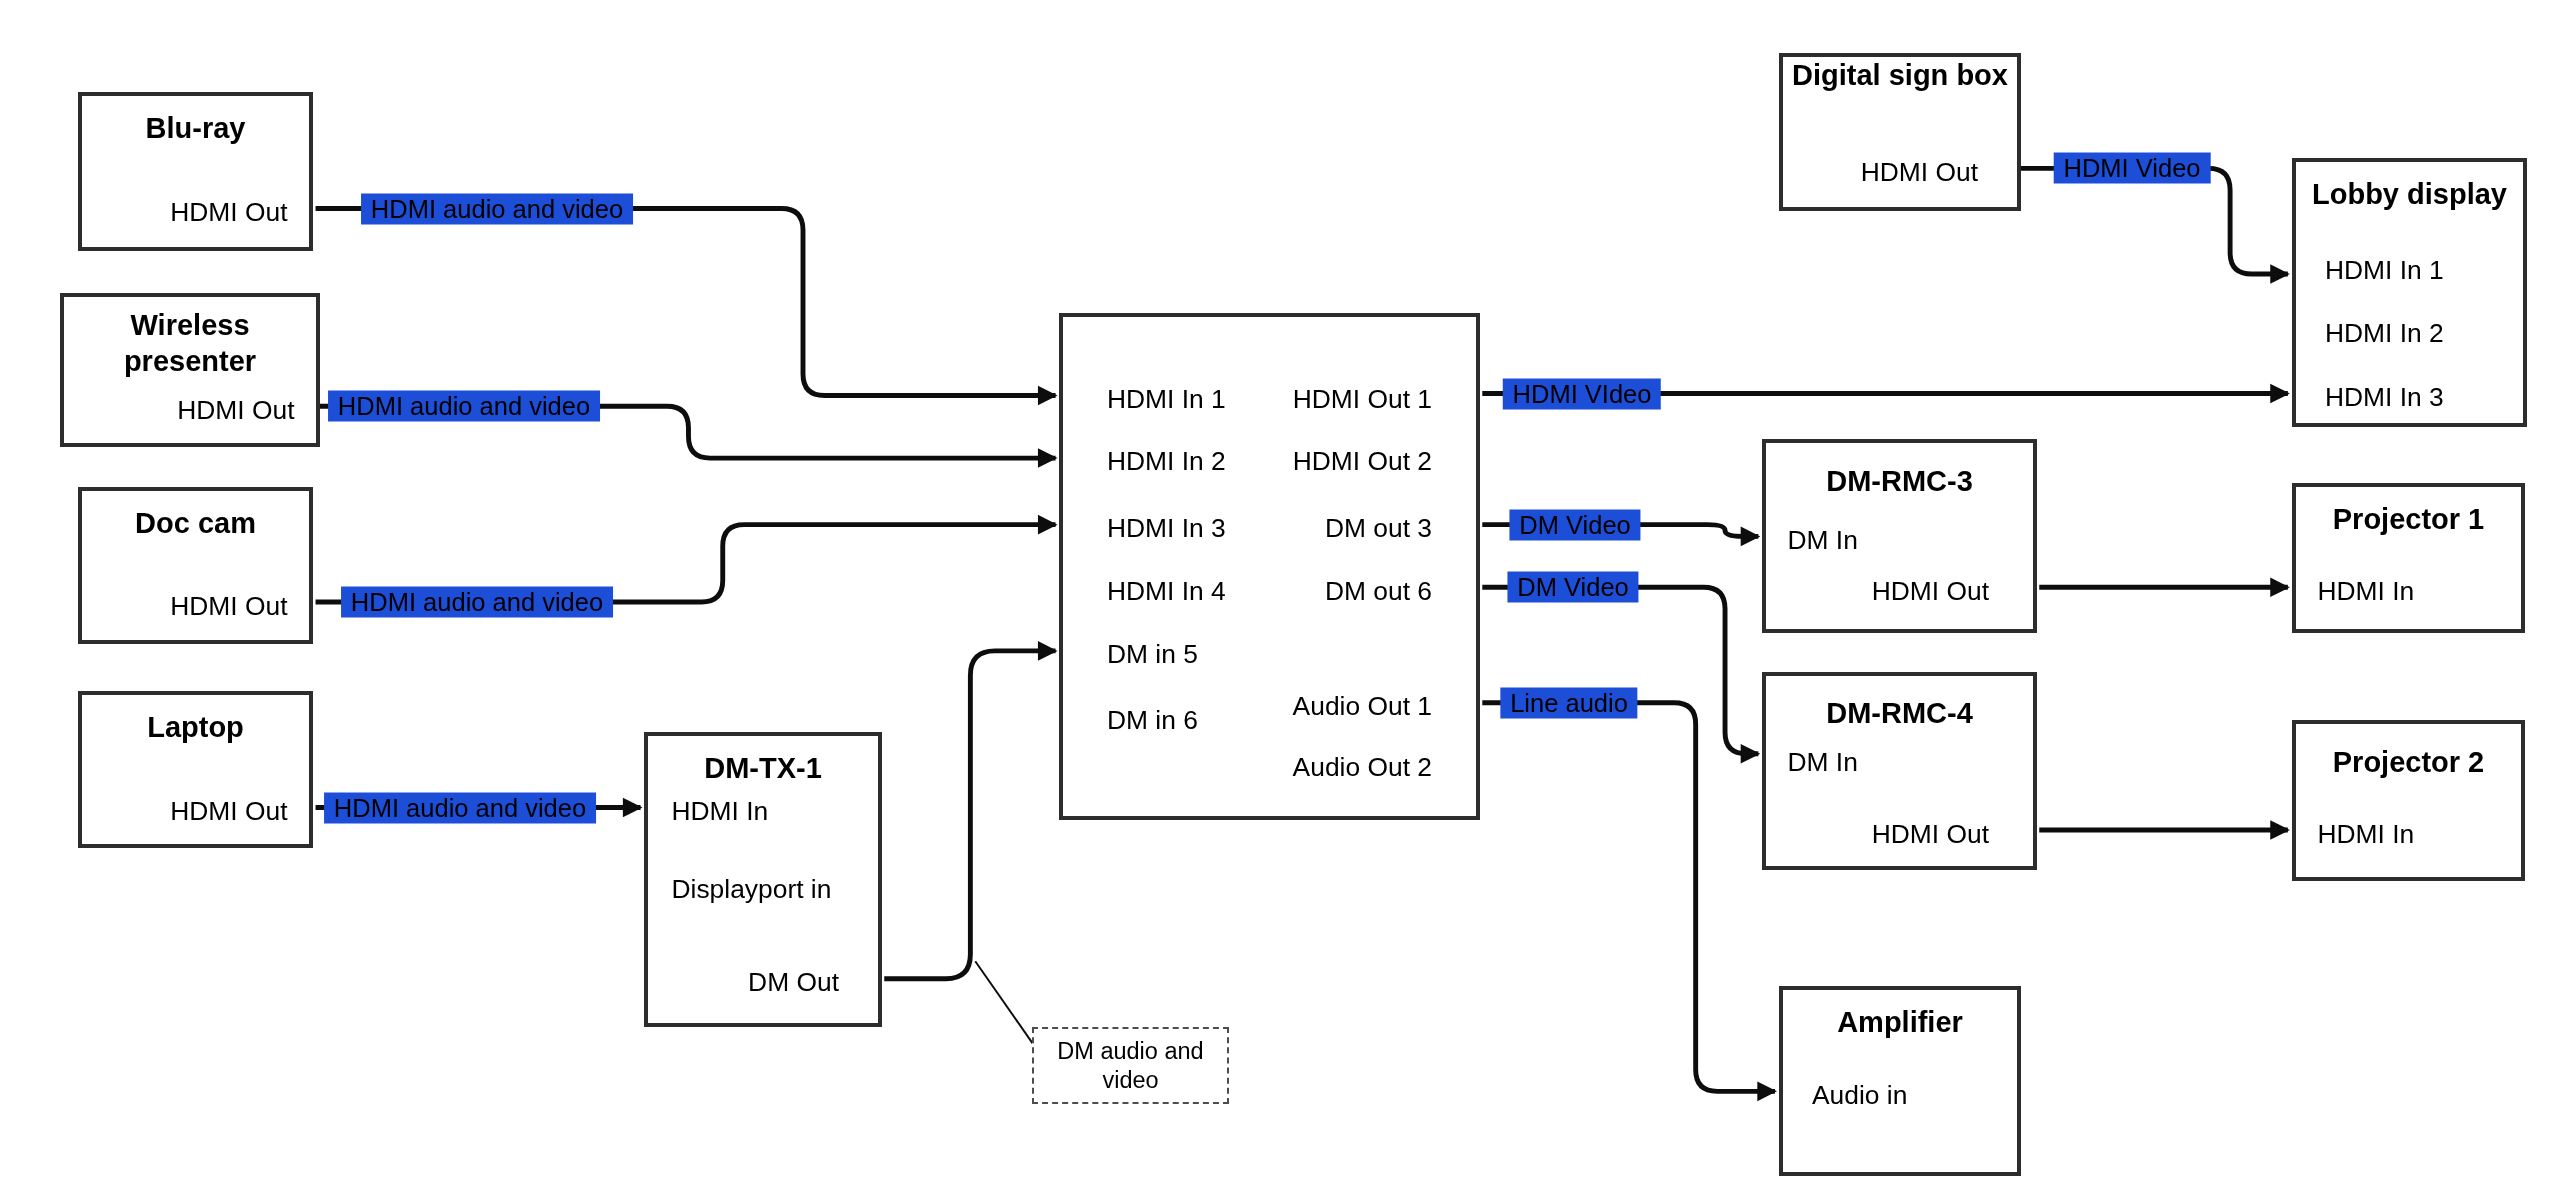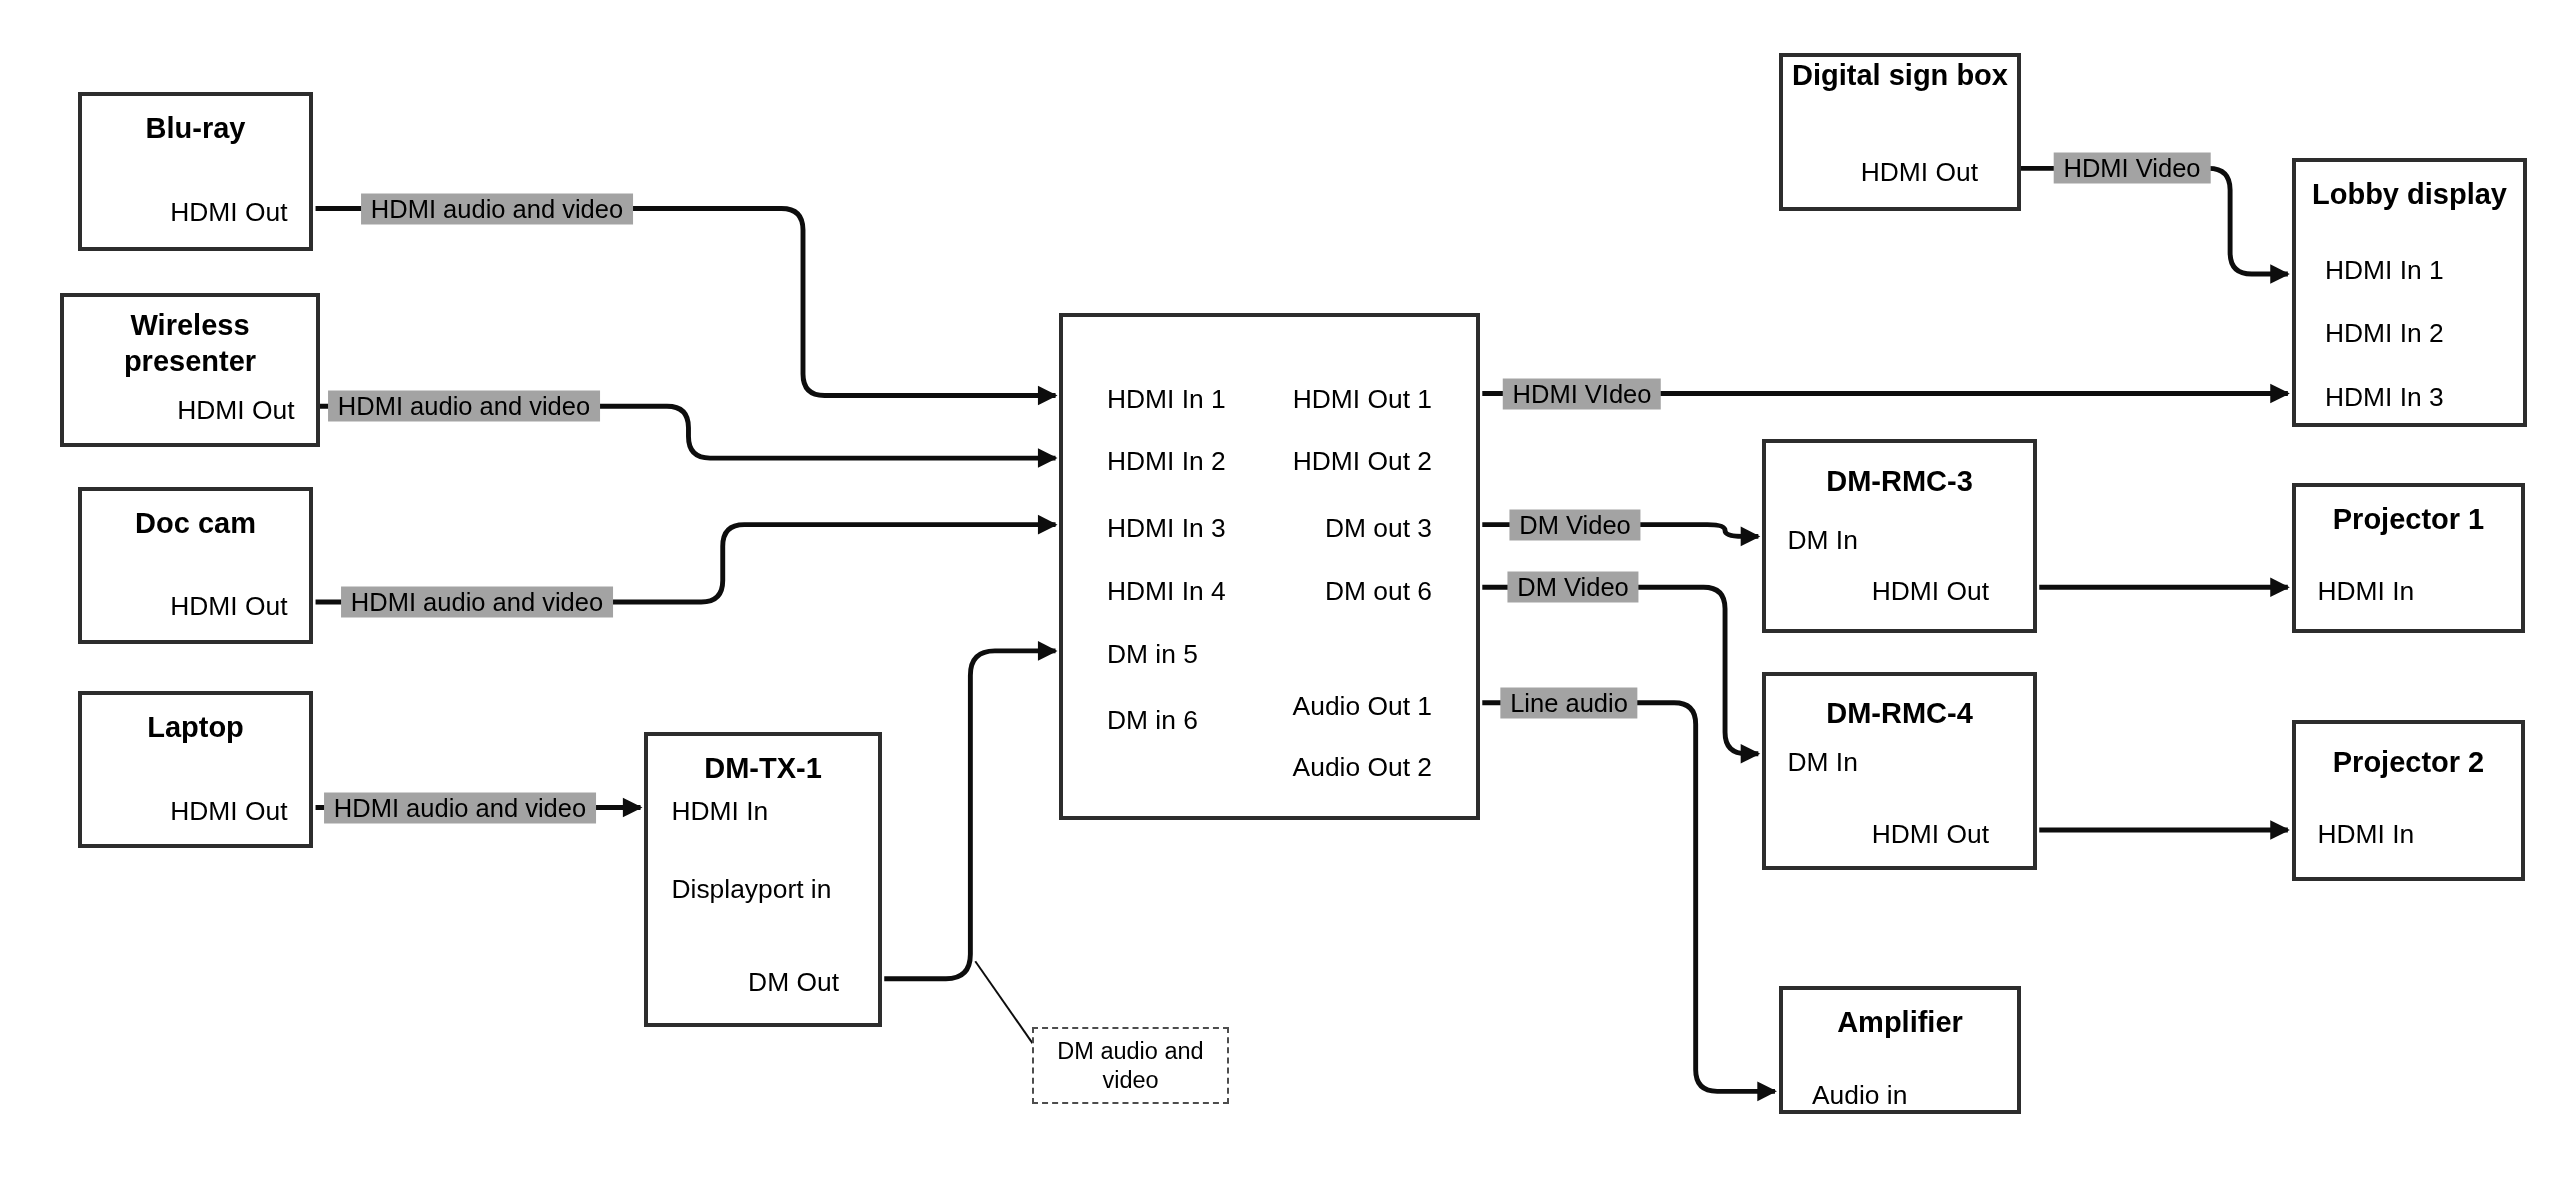--- a/index.html
+++ b/index.html
@@ -20,21 +20,21 @@
     font-weight: bold; font-size: 29px; line-height: 36px;
     text-align: center; padding: 13.7px 7.8px 0 7.8px;
   }
   .port {
     position: absolute; font-size: 26.4px; line-height: 33px; height: 33px;
     white-space: nowrap;
   }
   .port.r { text-align: right; }
   .wire-label {
     position: absolute; transform: translate(-50%, -50%);
-    background: #a3a3a3; padding: 1px 9.8px; font-size: 25.5px;
+    background: #1d4ed8; padding: 1px 9.8px; font-size: 25.5px;
     white-space: nowrap; z-index: 3;
   }
   .callout {
     position: absolute; border: 2px dashed #4d4d4d; background: #ffffff;
     box-sizing: border-box; display: flex; align-items: center; justify-content: flex-start;
     text-align: center; font-size: 23.5px; line-height: 29px; padding: 3.9px 13.7px;
     z-index: 2;
   }
   .node, .wire-label { z-index: 2; }
 </style>
@@ -133,21 +133,21 @@
     <div class="title" style="padding-top:19px">DM-RMC-4</div>
     <div class="port" style="top:70px;left:21.5px">DM In</div>
     <div class="port r" style="top:142px;right:44px">HDMI Out</div>
   </div>
 
   <div class="node" style="left:2292px;top:720px;width:233px;height:161px">
     <div class="title" style="padding-top:19.6px">Projector 2</div>
     <div class="port" style="top:94px;left:21.5px">HDMI In</div>
   </div>
 
-  <div class="node" style="left:1779px;top:986px;width:242px;height:128px">
+  <div class="node" style="left:1779px;top:986px;width:242px;height:190px">
     <div class="title">Amplifier</div>
     <div class="port" style="top:89px;left:29px">Audio in</div>
   </div>
 
   <div class="wire-label" style="left:497px;top:209px">HDMI audio and video</div>
   <div class="wire-label" style="left:464px;top:406px">HDMI audio and video</div>
   <div class="wire-label" style="left:477px;top:602px">HDMI audio and video</div>
   <div class="wire-label" style="left:460px;top:808px">HDMI audio and video</div>
   <div class="wire-label" style="left:1582px;top:394px">HDMI VIdeo</div>
   <div class="wire-label" style="left:2132px;top:168px">HDMI Video</div>

